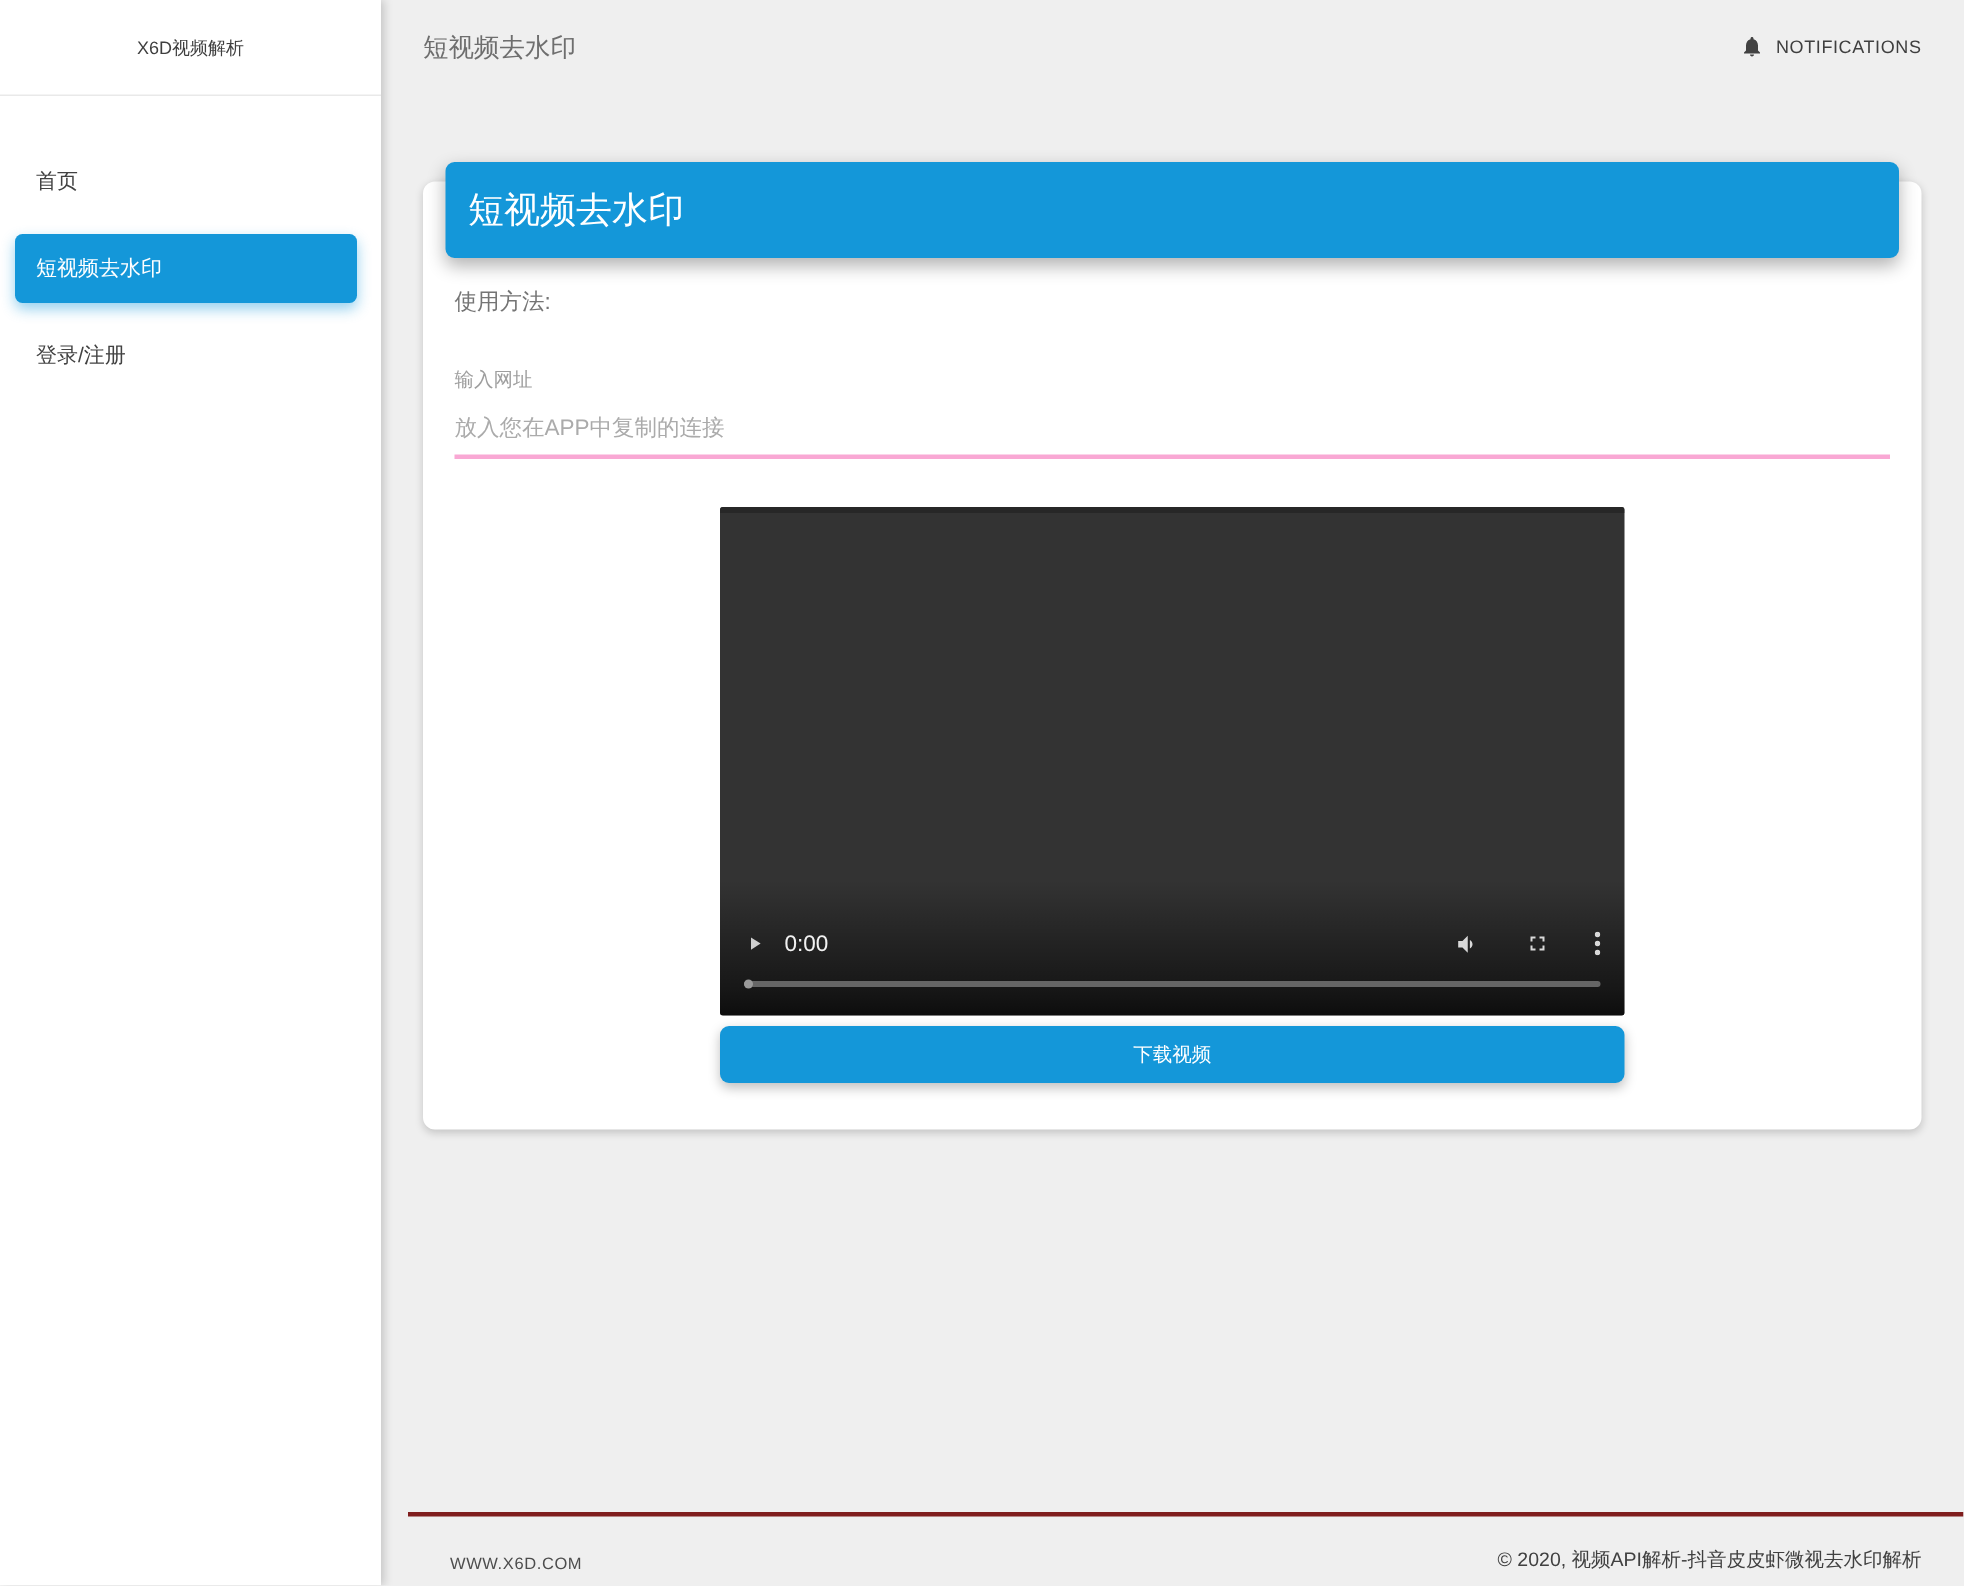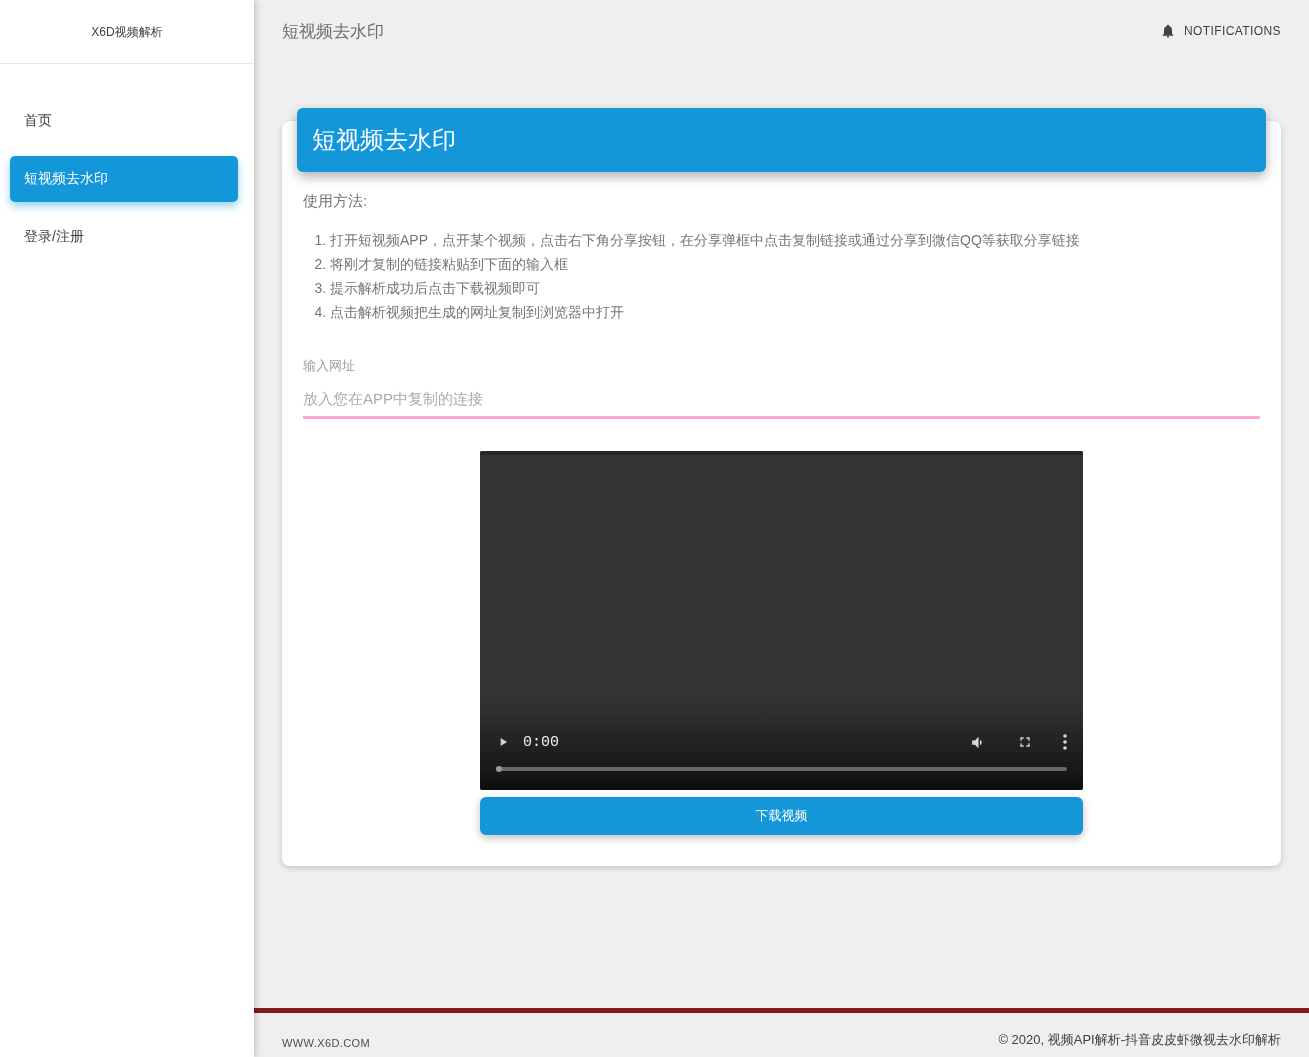--- a/index.html
+++ b/index.html
@@ -87,21 +87,21 @@
     background: var(--accent); color: #ffffff;
     border: none; border-radius: 6px;
     font-size: 13px; font-family: inherit; cursor: pointer;
     box-shadow: 0 3px 8px rgba(0,0,0,0.25);
   }
   .download-btn { margin-top: 7px; }
 
   
   .video {
     margin-top: 32px; height: 339px; position: relative;
-    background: #333333; border-radius: 2px; overflow: hidden; font-family: Liberation Mono, monospace;
+    background: #333333; border-radius: 2px; overflow: hidden;
   }
   .video::before {
     content: ""; position: absolute; top: 0; left: 0; right: 0; height: 4px;
     background: #272727;
   }
   .video-shade {
     position: absolute; left: 0; right: 0; bottom: 0; height: 90px;
     background: linear-gradient(to bottom, rgba(0,0,0,0) 0%, rgba(0,0,0,0.55) 80%, rgba(0,0,0,0.75) 100%);
   }
   .controls {
@@ -117,23 +117,24 @@
     background: #666666; border-radius: 2px; cursor: pointer;
   }
   .progress .thumb {
     position: absolute; left: 0; top: -1px; width: 6px; height: 6px;
     border-radius: 50%; background: #9a9a9a;
   }
 
   
   .footer {
     height: 49px; flex-shrink: 0;
-    border-top: 5px solid #7f1d1d;
+    border-top: 3px solid #7f1d1d;
     display: flex; align-items: flex-end; justify-content: space-between;
     padding: 0 28px 8px;
+    margin-left: 18px;
   }
   .footer-left { font-size: 11px; color: #4d4d4d; letter-spacing: 0.4px; }
   .footer-right { font-size: 13px; color: #404040; }
 </style>
 </head>
 <body>
 
 <div class="app">
 
   <aside class="sidebar">
@@ -161,26 +162,20 @@
 
     <div class="content">
       <section class="card">
 
         <div class="banner">
           <h1 class="banner-title">短视频去水印</h1>
         </div>
 
         <div class="usage-heading">使用方法:</div>
 
-        <ol class="steps">
-          <li>打开短视频APP，点开某个视频，点击右下角分享按钮，在分享弹框中点击复制链接或通过分享到微信QQ等获取分享链接</li>
-          <li>将刚才复制的链接粘贴到下面的输入框</li>
-          <li>提示解析成功后点击下载视频即可</li>
-          <li>点击解析视频把生成的网址复制到浏览器中打开</li>
-        </ol>
 
         <div class="input-label">输入网址</div>
         <input class="url-input" type="text" placeholder="放入您在APP中复制的连接" style="">
 
         <div class="center-col">
 
 
           <div class="video">
             <div class="video-shade"></div>
             <div class="controls">

